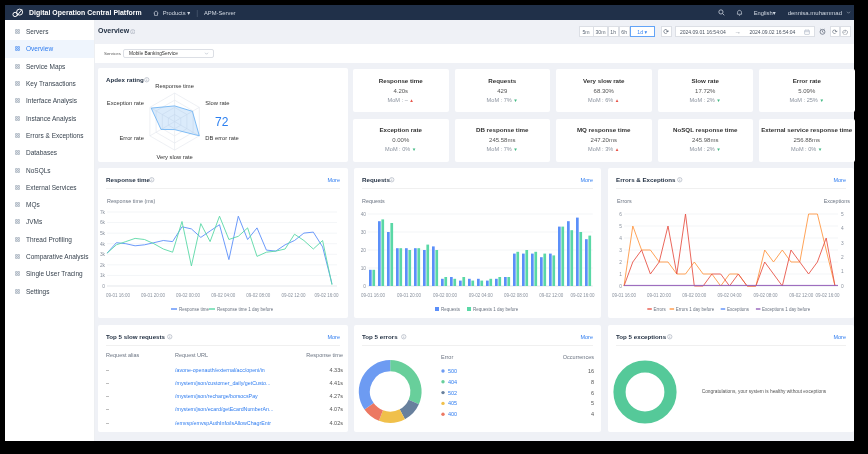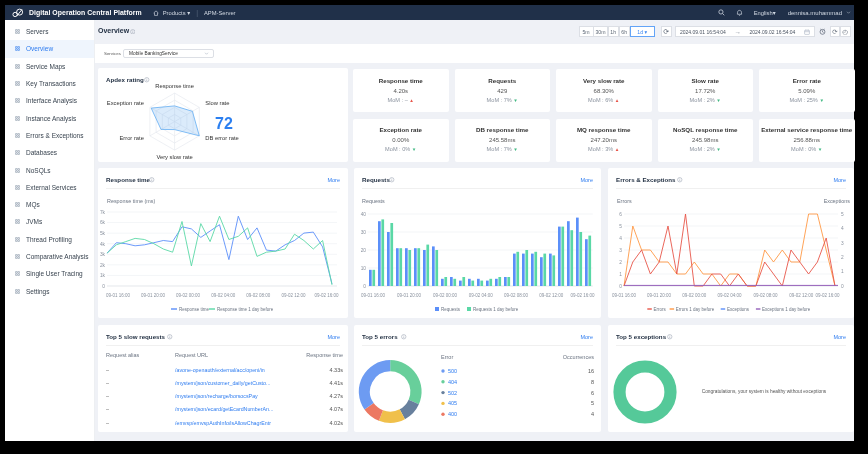--- a/index.html
+++ b/index.html
@@ -222,21 +222,21 @@
             <line x1="76.6" y1="43.6" x2="51.91827599214349" y2="57.85000000000001" stroke="#e2e6ec" stroke-width="0.6"></line>
             <line x1="76.6" y1="43.6" x2="51.91827599214349" y2="29.349999999999998" stroke="#e2e6ec" stroke-width="0.6"></line>
             <polygon points="76.6,27.9 94.4,33.3 101.3,57.8 76.6,51.6 63.0,51.4 53.2,30.1" fill="rgba(110,175,240,0.25)" stroke="#63adf2" stroke-width="0.8"></polygon>
             <text x="76.6" y="10.100000000000001" font-size="5.8" fill="#333" text-anchor="middle">Response time</text>
             <text x="107.2817240078565" y="27.35" font-size="5.8" fill="#333" text-anchor="start">Slow rate</text>
             <text x="107.2817240078565" y="61.849999999999994" font-size="5.8" fill="#333" text-anchor="start">DB error rate</text>
             <text x="76.6" y="81.1" font-size="5.8" fill="#333" text-anchor="middle">Very slow rate</text>
             <text x="45.91827599214349" y="61.85000000000001" font-size="5.8" fill="#333" text-anchor="end">Error rate</text>
             <text x="45.91827599214349" y="27.349999999999998" font-size="5.8" fill="#333" text-anchor="end">Exception rate</text>
           </svg></div>
-      <div style="position:absolute; left:117px; top:47px; font-size:16px; font-weight:bold; color:#2b7ff0;">72</div>
+      <div style="position:absolute; left:117px; top:47px; font-size:12px; font-weight:normal; color:#2b7ff0;">72</div>
     </div>
     <div id="cards">
         <div class="mcard" style="left:258px; top:49px;">
           <div class="mc-t">Response time</div>
           <div class="mc-v">4.20s</div>
           <div class="mc-m">MoM : – <span class="up">▲</span></div>
         </div>
         <div class="mcard" style="left:359.5px; top:49px;">
           <div class="mc-t">Requests</div>
           <div class="mc-v">429</div>

